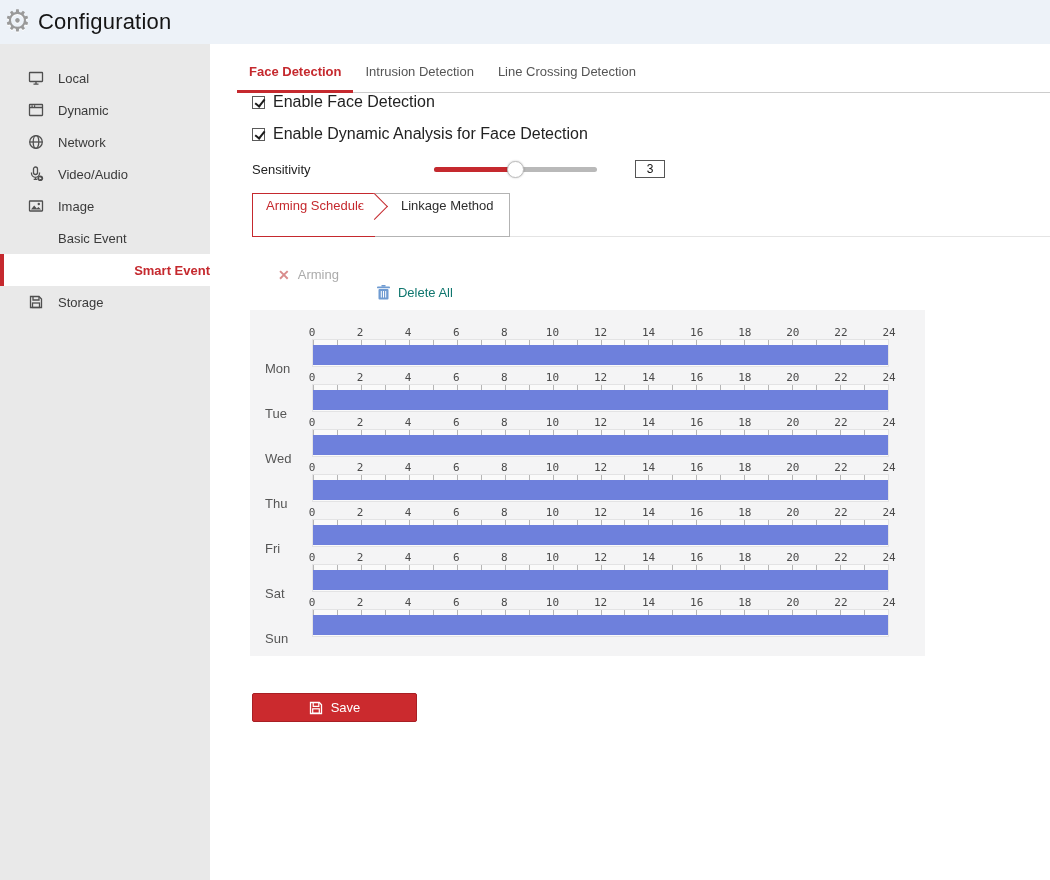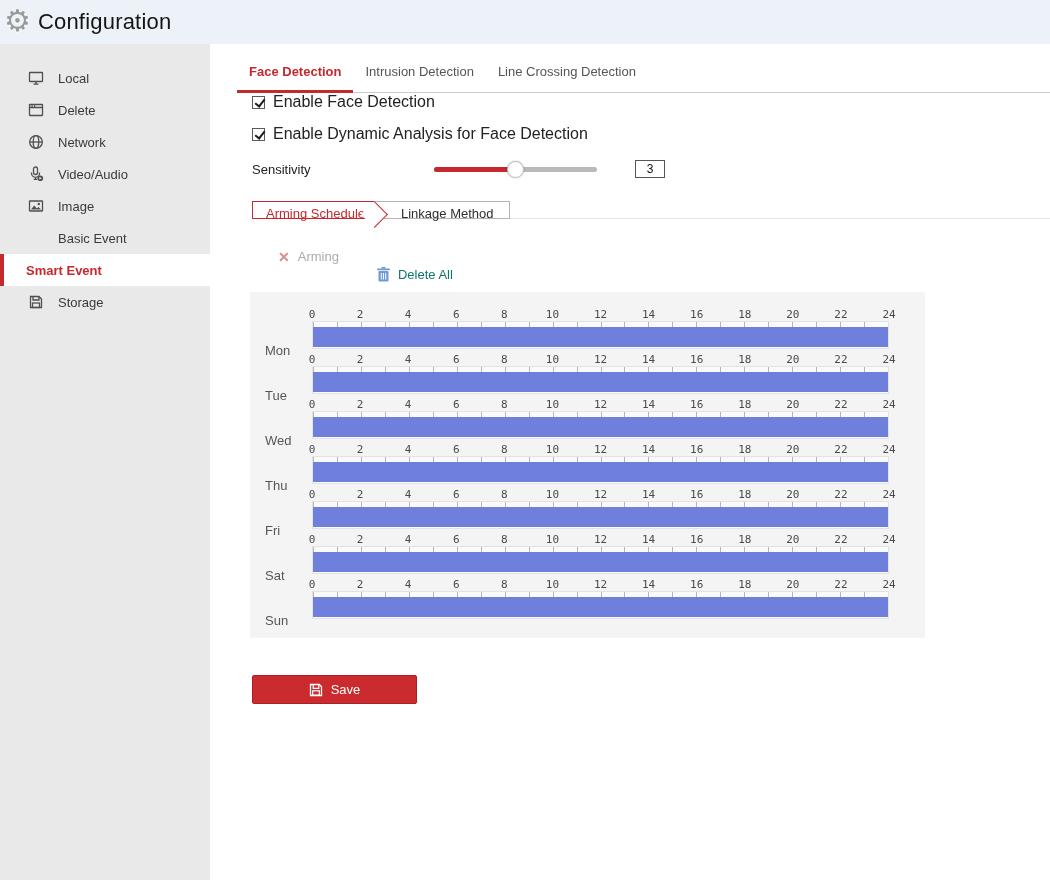--- a/index.html
+++ b/index.html
@@ -15,21 +15,21 @@
   
   .sidebar { position:absolute; left:0; top:44px; bottom:0; width:210px; background:#e9e9e9; padding-top:18px; }
   .main    { position:absolute; left:210px; top:44px; right:0; bottom:0; background:#fff; }
 
   
   .side-item { height:32px; display:flex; align-items:center; padding-left:28px; cursor:pointer;
                font-size:13px; color:#3a3a3a; }
   .side-item svg { width:16px; height:16px; margin-right:14px; flex:none; }
   .side-item.child { padding-left:58px; }
   .side-item.selected { background:#fff; border-left:4px solid var(--accent,#c5292e); padding-left:22px;
-                        color:var(--accent,#c5292e); font-weight:bold; }
+                        color:var(--accent,#c5292e); font-weight:bold;justify-content:flex-end; }
   .sicon { stroke:#4f4f4f; fill:none; stroke-width:1.3; }
 
   
   .tabs { display:flex; margin:16px 0 0 27px; border-bottom:1px solid #ccc; }
   .tab { padding:4px 12px 13px; font-size:13px; color:#555; cursor:pointer; position:relative; }
   .tab.active { color:var(--accent,#c5292e); font-weight:bold; }
   .tab.active::after { content:''; position:absolute; left:0; right:0; bottom:-1px; height:3px;
                        background:var(--accent,#c5292e); }
 
   
@@ -47,21 +47,21 @@
   .slider { position:relative; width:163px; height:17px; cursor:pointer; }
   .slider-track { position:absolute; top:6px; left:0; width:100%; height:5px; background:#b9b9b9; border-radius:3px; }
   .slider-fill  { position:absolute; top:6px; left:0; height:5px; background:var(--accent,#c5292e); border-radius:3px; }
   .slider-thumb { position:absolute; top:0; width:17px; height:17px; border-radius:50%;
                   background:#fff; border:1px solid #bfbfbf; box-shadow:0 0 2px rgba(0,0,0,.25); }
   .sens-value { width:30px; height:18px; margin-left:6px; border:1px solid #555; font-size:12px;
                 text-align:center; font-family:"Liberation Sans",sans-serif; color:#111; background:#fff; }
 
   
   .subtabs { display:flex; margin:15px 0 0 42px; align-items:flex-end; }
-  .subtab { height:18px; line-height:24px; font-size:13px; cursor:pointer; }
+  .subtab { height:44px; line-height:24px; font-size:13px; cursor:pointer; }
   .subtab.active { border:1px solid var(--accent,#c5292e); border-right:none; color:var(--accent,#c5292e);
                    background:#fff; padding:0 10px 0 13px; position:relative; z-index:2; }
   .subtab.active::after { content:''; position:absolute; right:-9px; top:3.4px; width:18px; height:18px;
                    background:#fff; border-top:1px solid var(--accent,#c5292e);
                    border-right:1px solid var(--accent,#c5292e); transform:rotate(45deg); }
   .subtab.plain { border:1px solid #b3b3b3; border-left:none; color:#2e2e2e; padding:0 15px 0 26px; z-index:1; }
   .subtab-rest { flex:1; height:26px; border-bottom:1px solid #e4e4e4; }
 
   
   .toolbar { display:flex; margin:12px 0 0 68px; align-items:center; }
@@ -105,21 +105,21 @@
       <rect x="1.5" y="2.5" width="13" height="9" rx="0.5"></rect>
         <path d="M5.5 14.2 h5 M8 11.5 v2.7"></path>
     </svg>
     <span>Local</span>
   </div>
   <div class="side-item">
     <svg viewBox="0 0 16 16" class="sicon">
       <rect x="1.5" y="2.5" width="13" height="11" rx="0.5"></rect>
         <path d="M1.5 5.5 h13 M3.5 4 h1.2 M6 4 h1.2"></path>
     </svg>
-    <span>Delete</span>
+    <span>Dynamic</span>
   </div>
   <div class="side-item">
     <svg viewBox="0 0 16 16" class="sicon">
       <circle cx="8" cy="8" r="6.3"></circle>
         <ellipse cx="8" cy="8" rx="2.8" ry="6.3"></ellipse>
         <path d="M1.7 8 h12.6"></path>
     </svg>
     <span>Network</span>
   </div>
   <div class="side-item">

